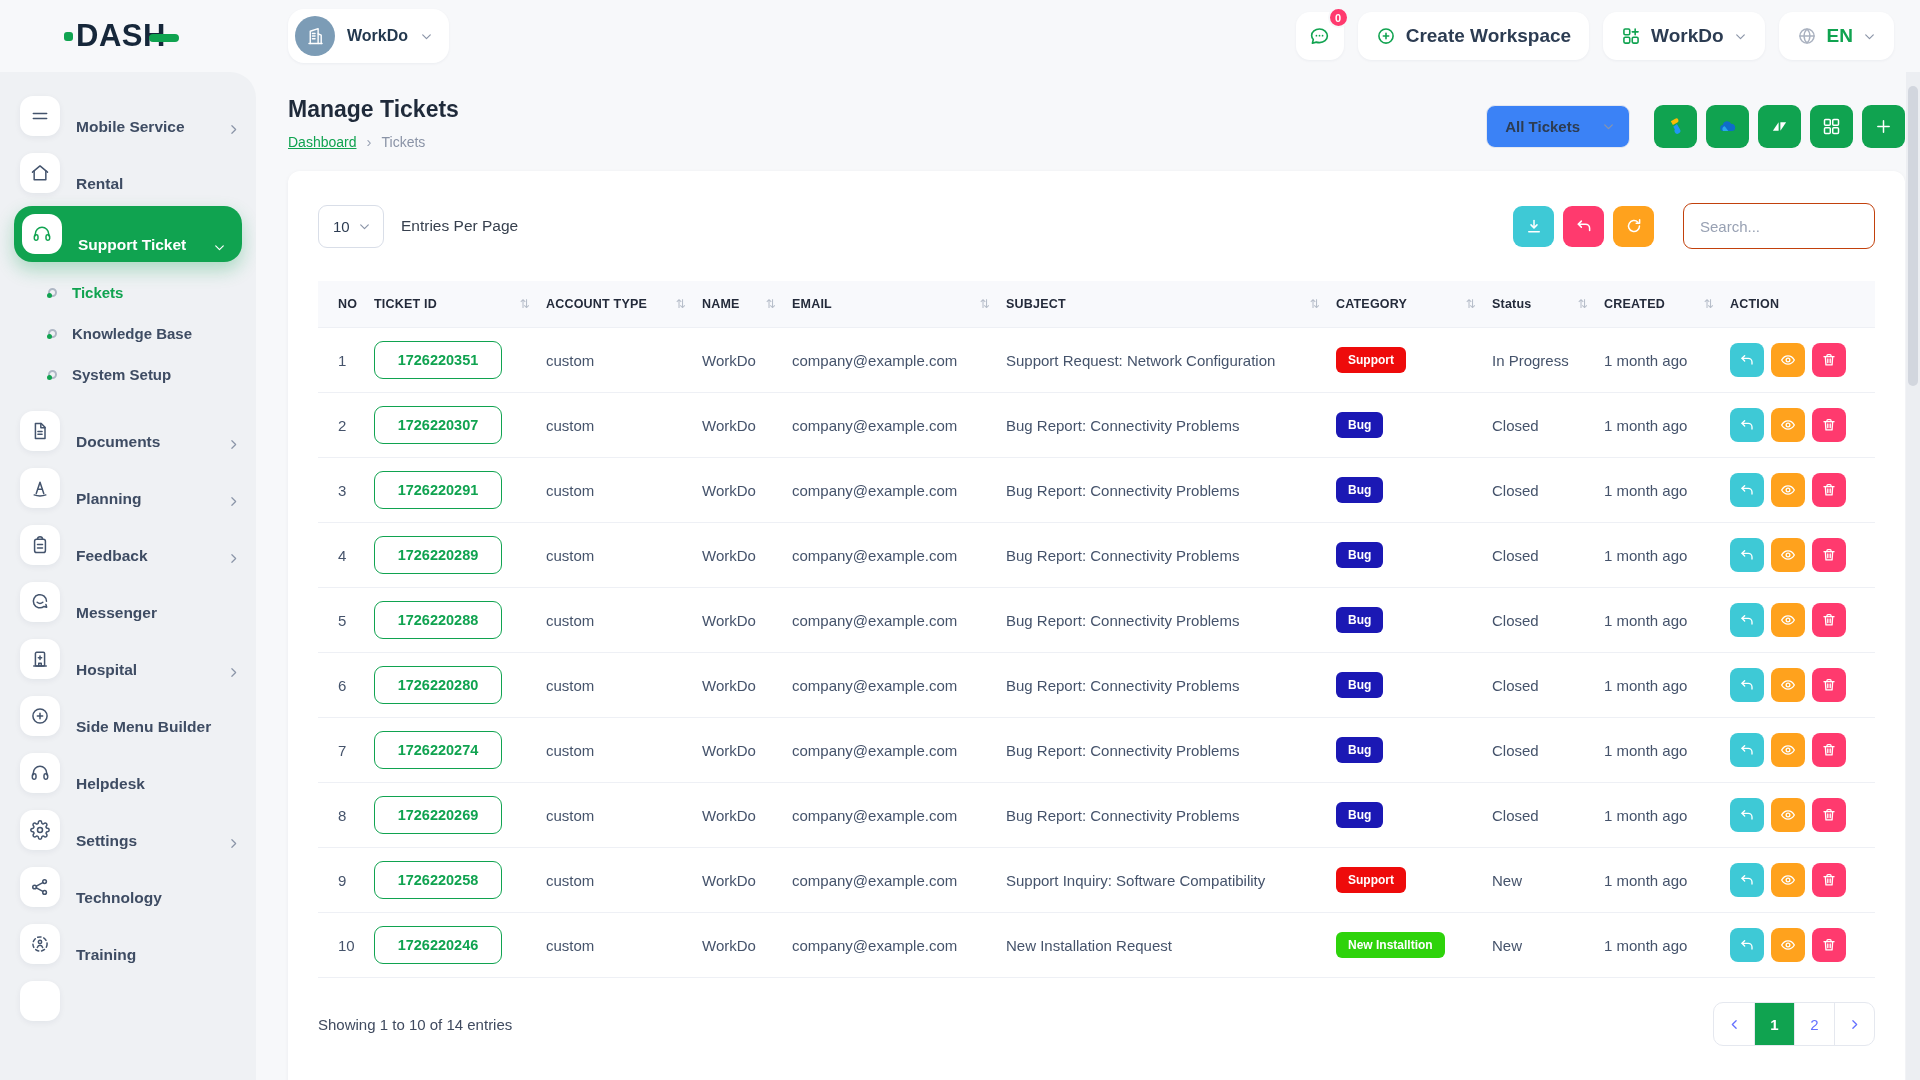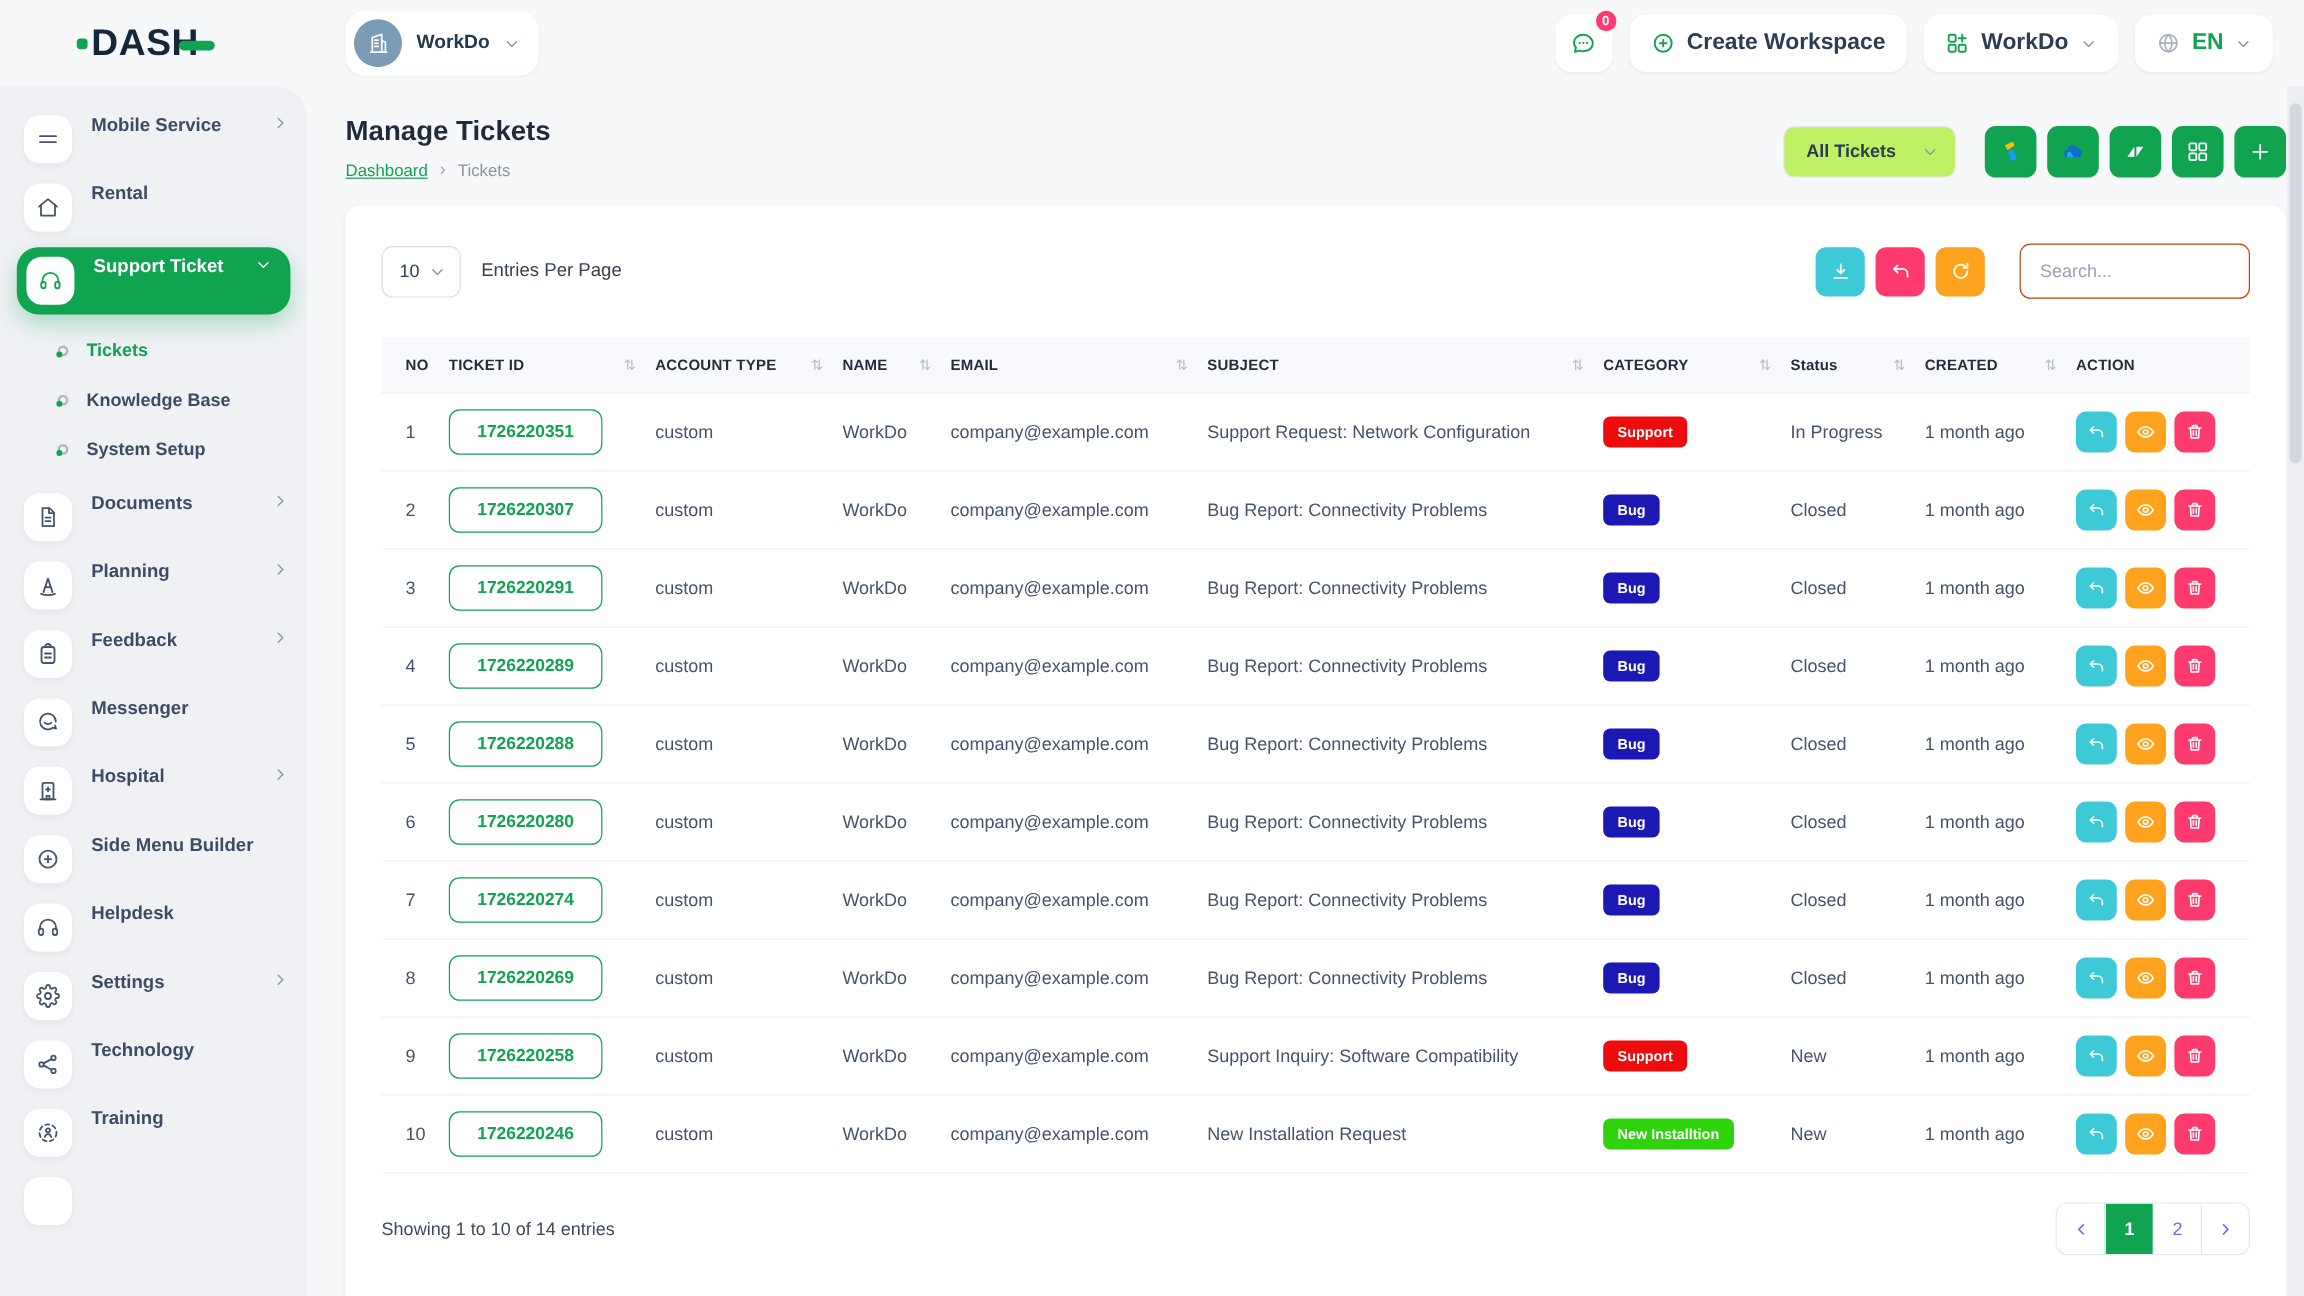--- a/index.html
+++ b/index.html
@@ -32,21 +32,21 @@
   .pill { background:#fff; border-radius:14px; height:48px; padding:0 18px; display:flex; align-items:center;
     gap:10px; font-size:19px; font-weight:600; color:#2c3c52; box-shadow:0 1px 3px rgba(25,40,70,.05);text-align:center; }
   .pill .pic { display:flex; color:var(--primary); }
   .pill .pic svg { width:20px; height:20px; }
   .pill .pic.grey { color:#aab2c0; }
   .lang-label { color:var(--primary); font-weight:700; }
 
   
   .sidebar { position:absolute; top:72px; left:0; bottom:0; width:256px; background:#eff1f4;
     border-top-right-radius:26px; padding-top:14px; overflow:hidden; z-index:2; }
-  .nav-item { display:flex; align-items:flex-start; gap:16px; padding:7px 16px 7px 20px; margin:3px 0; position:relative; }
+  .nav-item { display:flex; align-items:flex-end; gap:16px; padding:7px 16px 7px 20px; margin:3px 0; position:relative; }
   .icon-sq { width:40px; height:40px; background:#fff; border-radius:13px; display:flex; align-items:center;
     justify-content:center; color:#44546d; box-shadow:0 2px 6px rgba(23,40,64,.06); flex:none; }
   .icon-sq svg { width:20px; height:20px; }
   .nav-label { font-size:15.5px; font-weight:600; color:#3e4c63; }
   .nav-chev { margin-left:auto; color:#8b95a8; display:flex; }
   .nav-chev svg { width:13px; height:13px; }
   .nav-item.active { background:var(--primary); border-radius:18px; margin:6px 14px; padding:8px 16px 8px 8px;
     box-shadow:0 8px 18px rgba(16,163,82,.30); }
   .nav-item.active .icon-sq { color:var(--primary); box-shadow:none; }
   .nav-item.active .nav-label { color:#fff; font-weight:700; }
@@ -60,21 +60,21 @@
 
   
   .main { position:absolute; left:256px; top:72px; right:0; bottom:0; padding:22px 15px 0 32px; overflow:hidden; }
   .page-head { display:flex; justify-content:space-between; align-items:center; }
   .page-title { margin:2px 0 10px; font-size:23px; font-weight:700; color:#1f2a3a; }
   .breadcrumb { display:flex; align-items:center; gap:10px; font-size:14px; }
   .bc-home { color:var(--primary); }
   .bc-sep { color:#9aa3b5; font-size:15px; }
   .bc-cur { color:#8a93a6; }
   .page-actions { display:flex; align-items:center; gap:9px; margin-top:8px; }
-  .select-pill { background:#bef264; border:1px solid #e5e8f0; border-radius:9px; height:43px; padding:0 14px 0 18px;
+  .select-pill { background:#3b82f6; border:1px solid #e5e8f0; border-radius:9px; height:43px; padding:0 14px 0 18px;
     display:flex; align-items:center; gap:22px; font-size:15px; font-weight:600; color:#2d3c52; margin-right:15px; }
   .gbtn { width:43px; height:43px; border-radius:9px; background:var(--primary); color:#fff;
     display:flex; align-items:center; justify-content:center; }
   .gbtn svg { width:21px; height:21px; }
 
   
   .card { background:#fff; border-radius:12px; margin-top:21px; padding:32px 30px 0; height:940px;
     box-shadow:0 1px 4px rgba(20,30,60,.05); }
   .card-toolbar { display:flex; align-items:center; }
   .tb-left { display:flex; align-items:center; gap:17px; }

